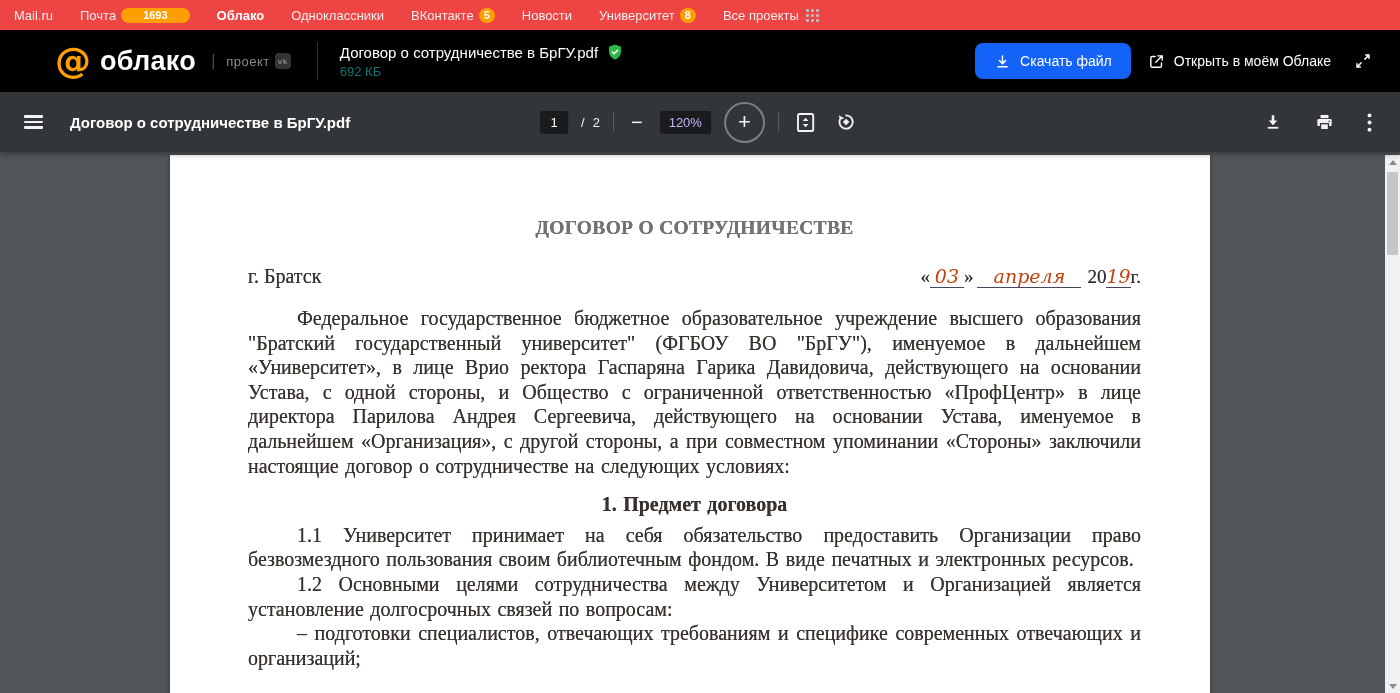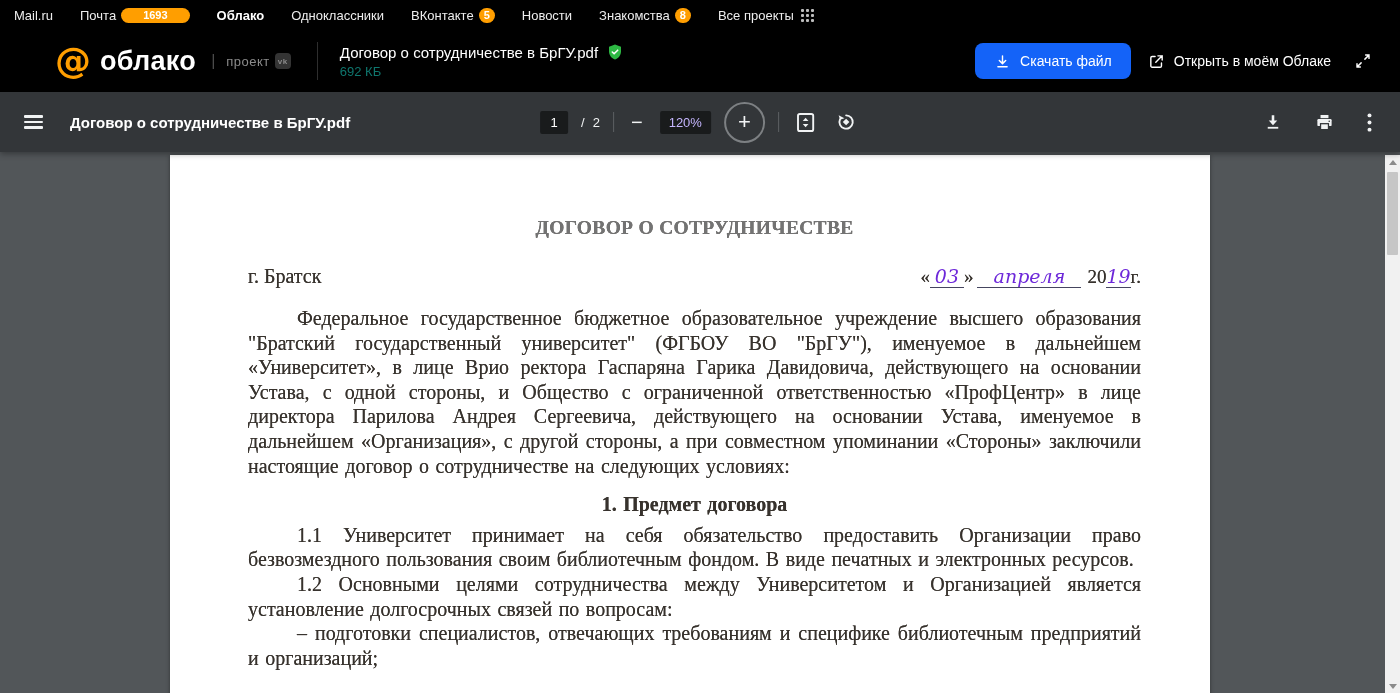--- a/index.html
+++ b/index.html
@@ -1,20 +1,20 @@
 <!DOCTYPE html>
 <html><head>
 <meta charset="utf-8">
 <style>
   * { box-sizing: border-box; margin: 0; padding: 0; }
   html, body { width: 1400px; height: 693px; overflow: hidden; }
   body { font-family: "Liberation Sans", sans-serif; background: #525659; position: relative; }
 
   
-  .topnav { height: 30px; background: #000000; display: flex; align-items: center; padding: 0 14px; gap: 27px; }
+  .topnav { height: 30px; background: #ef4444; display: flex; align-items: center; padding: 0 14px; gap: 27px; }
   .nav-item { display: flex; align-items: center; gap: 5px; color: #ededed; font-size: 13px; text-decoration: none; cursor: pointer; white-space: nowrap; }
   .nav-item.active { font-weight: 700; color: #fff; }
   .badge { background: #ff9e00; color: #fff; font-size: 11px; font-weight: 700; border-radius: 9px; padding: 1px 22px; line-height: 13px; }
   .badge.round { padding: 1px 5px; }
   .grid-icon { display: inline-grid; grid-template-columns: repeat(3, 3px); grid-gap: 2px; margin-left: 2px; }
   .grid-icon i { width: 3px; height: 3px; background: #bdbdbd; border-radius: 1px; }
 
   
   .header { height: 62px; background: #000; display: flex; align-items: center; padding: 0 22px 0 55px; }
   .logo { display: flex; align-items: center; gap: 9px; cursor: pointer; }
@@ -47,21 +47,21 @@
   .plus-ring { width: 41px; height: 41px; border: 2px solid #7d8083; border-radius: 50%; display: flex; align-items: center; justify-content: center; cursor: pointer; }
   .tb-right { margin-left: auto; display: flex; align-items: center; gap: 25px; }
 
   
   .viewer { position: relative; height: 541px; background: #525659; overflow: hidden; }
   .page { position: absolute; left: 170px; top: 3px; width: 1040px; height: 1200px; background: #ffffff; box-shadow: 0 1px 4px rgba(0,0,0,.4); }
   .doc { padding: 62px 69px 0 78px; font-family: "Liberation Serif", serif; color: #37322d; text-shadow: 0 0 0.6px rgba(55,50,45,.85); }
   .doc-title { text-align: center; font-size: 19.5px; font-weight: 700; letter-spacing: .3px; color: #737373; }
   .doc-row { display: flex; justify-content: space-between; align-items: baseline; margin-top: 26px; font-size: 20px; }
   .doc-date { font-size: 19px; white-space: nowrap; }
-  .hand { font-family: "DejaVu Serif", serif; font-style: italic; color: #6d28d9; text-shadow: none; }
+  .hand { font-family: "DejaVu Serif", serif; font-style: italic; color: #c2410c; text-shadow: none; }
   .u-seg { display: inline-block; border-bottom: 1.4px solid #45455f; text-align: center; }
   .u-day { min-width: 34px; }
   .u-month { min-width: 104px; margin: 0 6px 0 4px; }
   .doc-body { margin-top: 18px; font-size: 20px; line-height: 24.6px; text-align: justify; word-spacing: 1.5px; }
   .doc-body p { text-indent: 49px; }
   .doc-h1 { text-align: center; font-weight: 700; text-indent: 0 !important; margin: 14px 0 6px 0; }
 
   
   .scrollbar { position: absolute; right: 0; top: 3px; bottom: 0; width: 15px; background: #f1f1f1; }
   .sb-arrow { position: absolute; left: 0; width: 15px; height: 14px; display: flex; align-items: center; justify-content: center; cursor: pointer; }
@@ -89,21 +89,21 @@
       <span>Одноклассники</span>
     </a>
   <a class="nav-item">
       <span>ВКонтакте</span>
       <span class="badge round">5</span>
     </a>
   <a class="nav-item">
       <span>Новости</span>
     </a>
   <a class="nav-item">
-      <span>Знакомства</span>
+      <span>Университет</span>
       <span class="badge round">8</span>
     </a>
   <a class="nav-item">
     <span>Все проекты</span>
     <span class="grid-icon">
         <i></i>
         <i></i>
         <i></i>
         <i></i>
         <i></i>
@@ -230,21 +230,21 @@
         <span class="doc-date">
           <span>«</span><span class="hand u-seg u-day">03</span><span>»</span><span class="hand u-seg u-month">апреля</span><span>20</span><span class="hand u-seg">19</span><span>г.</span>
         </span>
       </div>
 
       <div class="doc-body">
         <p>Федеральное государственное бюджетное образовательное учреждение высшего образования "Братский государственный университет" (ФГБОУ ВО "БрГУ"), именуемое в дальнейшем «Университет», в лице Врио ректора Гаспаряна Гарика Давидовича, действующего на основании Устава, с одной стороны, и Общество с ограниченной ответственностью «ПрофЦентр» в лице директора Парилова Андрея Сергеевича, действующего на основании Устава, именуемое в дальнейшем «Организация», с другой стороны, а при совместном упоминании «Стороны» заключили настоящие договор о сотрудничестве на следующих условиях:</p>
         <p class="doc-h1">1. Предмет договора</p>
         <p>1.1 Университет принимает на себя обязательство предоставить Организации право безвозмездного пользования своим библиотечным фондом. В виде печатных и электронных ресурсов.</p>
         <p>1.2 Основными целями сотрудничества между Университетом и Организацией является установление долгосрочных связей по вопросам:</p>
-        <p>– подготовки специалистов, отвечающих требованиям и специфике библиотечным предприятий и организаций;</p>
+        <p>– подготовки специалистов, отвечающих требованиям и специфике современных отвечающих и организаций;</p>
       </div>
     </div>
   </div>
 
   <div class="scrollbar">
     <div class="sb-arrow up">
         <span class="tri-up"></span>
       </div>
     <div class="sb-thumb"></div>
     <div class="sb-arrow down">

